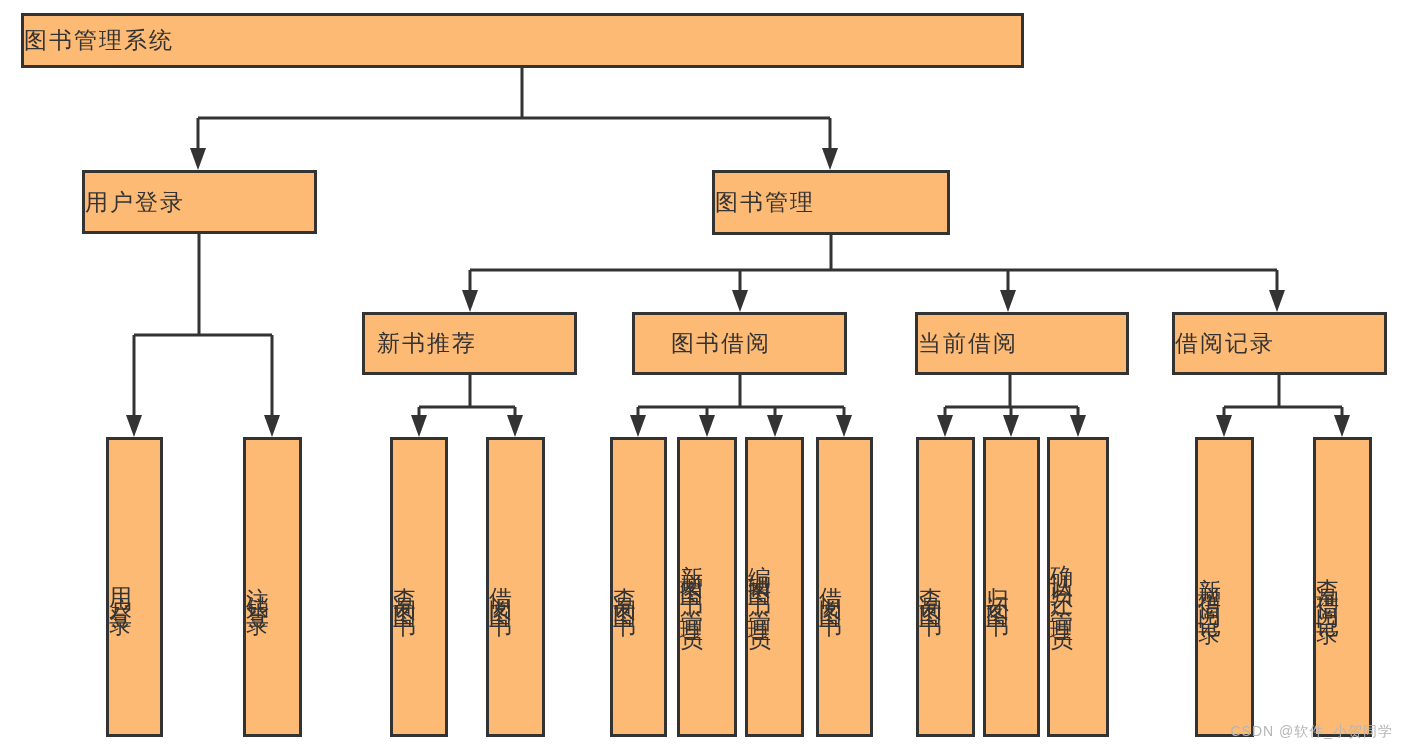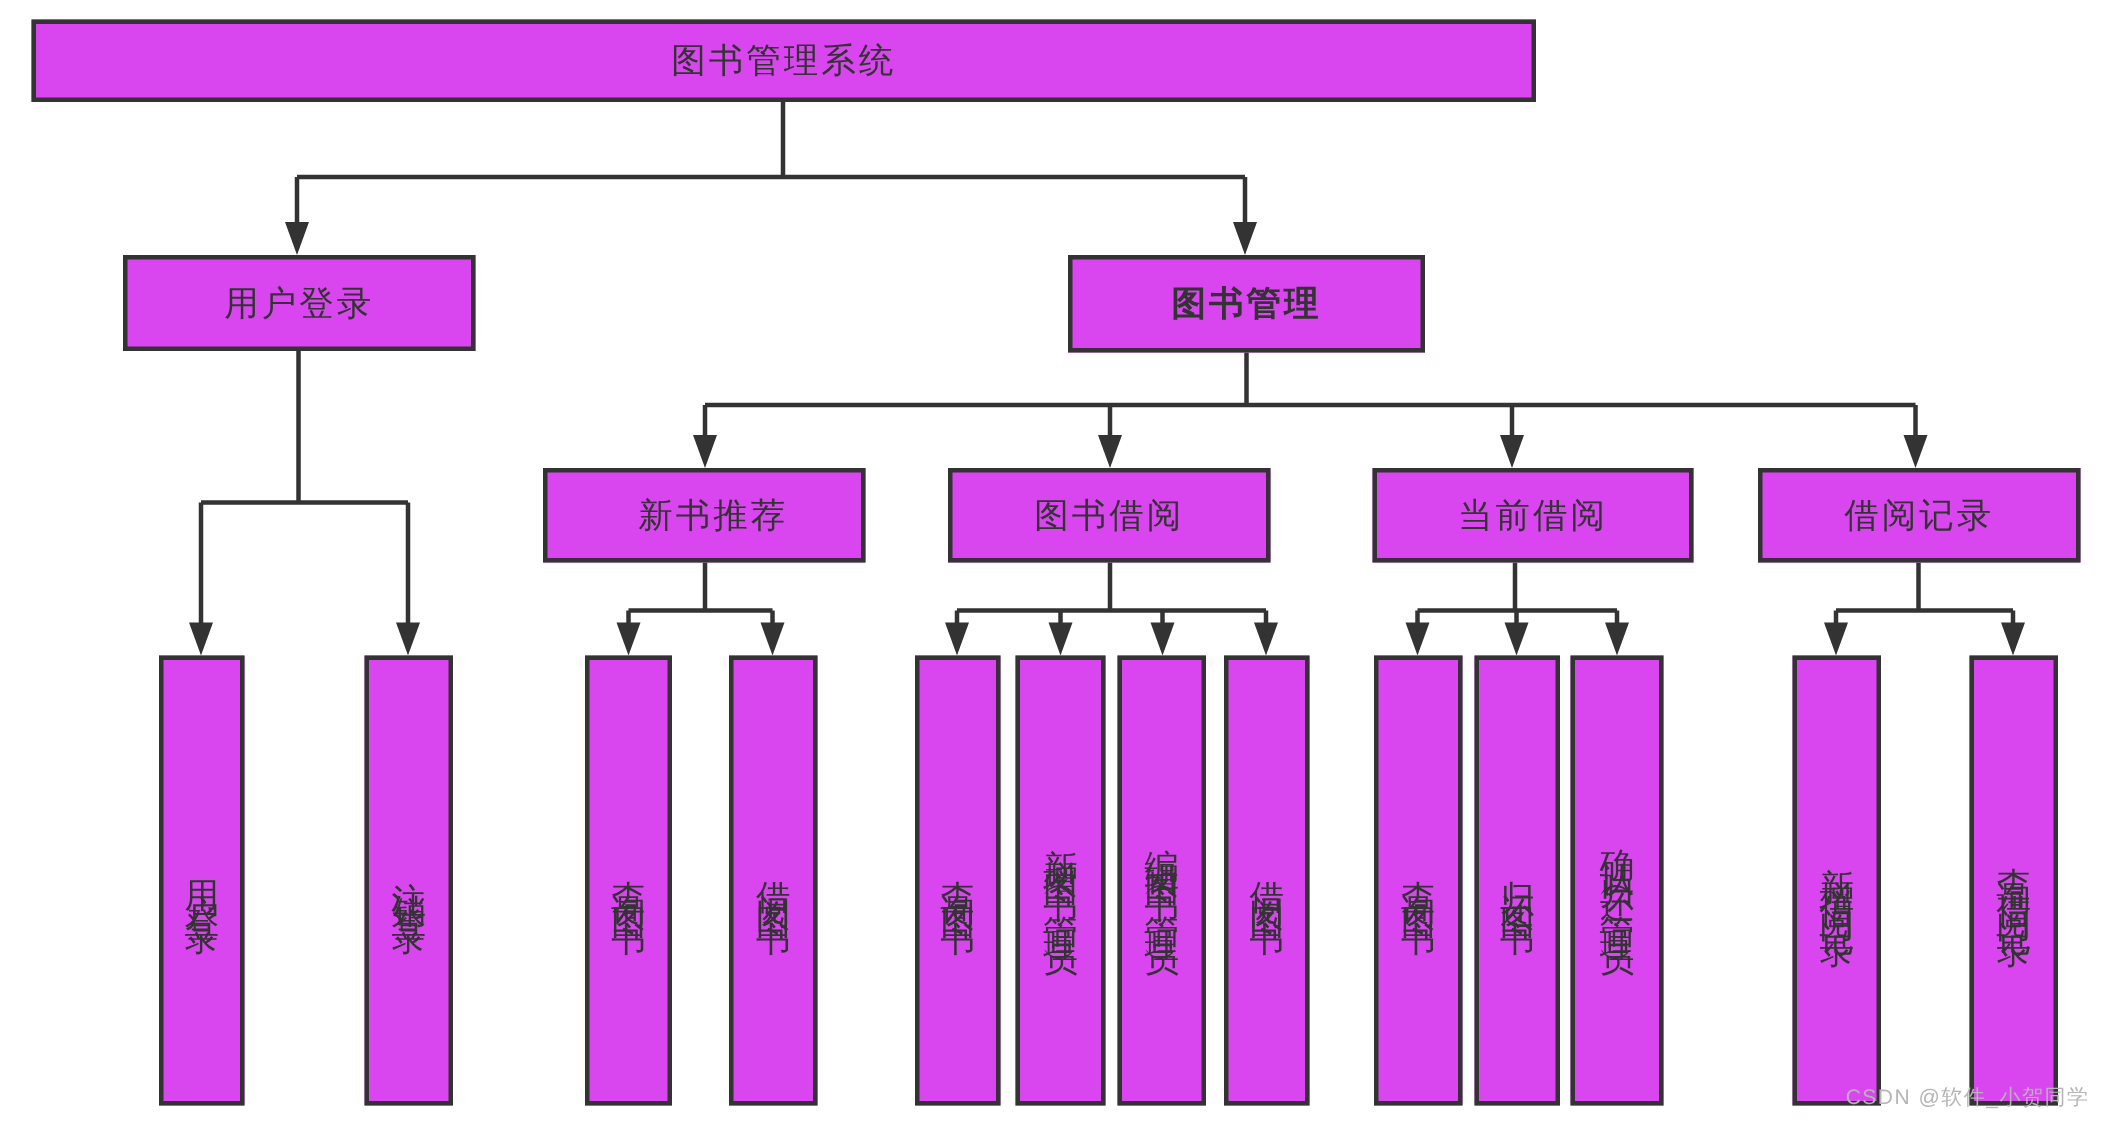--- a/index.html
+++ b/index.html
@@ -9,24 +9,24 @@
     background:#ffffff;
     font-family:"Liberation Sans", sans-serif;
     overflow:hidden;
   }
   .connectors {
     position:absolute; left:0; top:0; width:1405px; height:747px;
     z-index:1; pointer-events:none;
   }
   .node {
     position:absolute;
-    background:#d946ef;
+    background:#fdba74;
     border:3px solid #333333;
     box-sizing:border-box;
-    display:flex; align-items:center; justify-content:center;
+    display:flex; align-items:center; justify-content:flex-start;
     color:#333333;
     z-index:2;
   }
   .hnode span {
     font-size:23px;
     letter-spacing:2px;
     white-space:nowrap;
   }
   .vnode span {
     writing-mode:vertical-rl;
@@ -109,28 +109,28 @@
     </g>
   </svg>
 
   <div class="node hnode" style="left:21px; top:13px; width:1003px; height:55px;">
     <span>图书管理系统</span>
   </div>
 
   <div class="node hnode" style="left:82px; top:170px; width:235px; height:64px;">
     <span>用户登录</span>
   </div>
-  <div class="node hnode" style="left:712px; top:170px; width:238px; height:65px;font-weight:bold;">
+  <div class="node hnode" style="left:712px; top:170px; width:238px; height:65px;">
     <span>图书管理</span>
   </div>
 
   <div class="node hnode" style="left:362px; top:312px; width:215px; height:63px;padding-left:12px;">
     <span>新书推荐</span>
   </div>
-  <div class="node hnode" style="left:632px; top:312px; width:215px; height:63px;">
+  <div class="node hnode" style="left:632px; top:312px; width:215px; height:63px;padding-left:36px;">
     <span>图书借阅</span>
   </div>
   <div class="node hnode" style="left:903px; top:312px; width:214px; height:63px;margin-left:12px;">
     <span>当前借阅</span>
   </div>
   <div class="node hnode" style="left:1172px; top:312px; width:215px; height:63px;">
     <span>借阅记录</span>
   </div>
 
   <div class="node vnode" style="left:106px; top:437px; width:57px; height:300px;">

